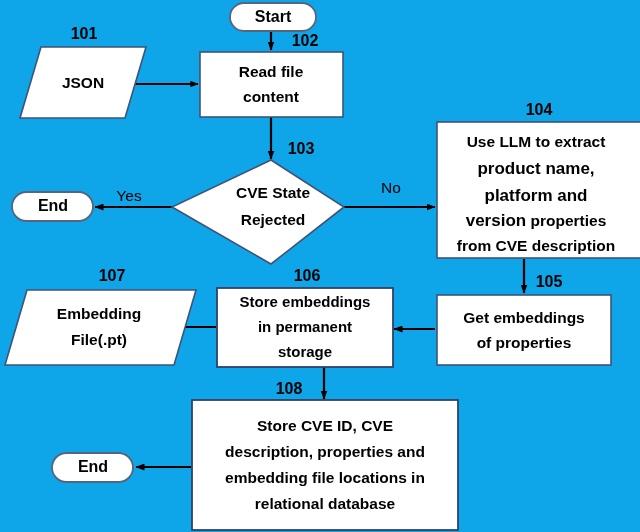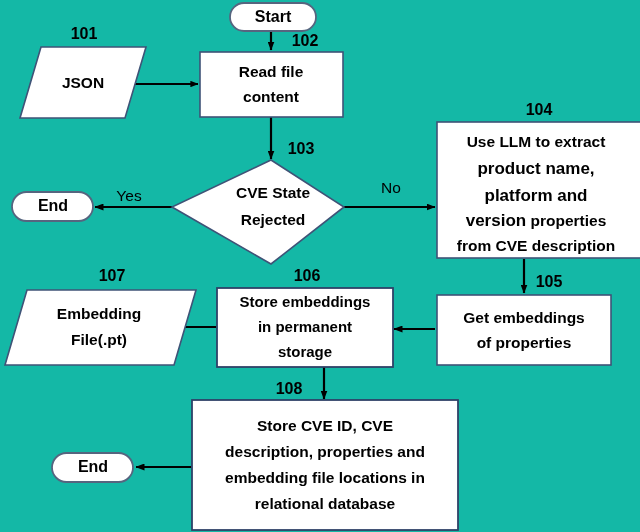--- a/index.html
+++ b/index.html
@@ -11,21 +11,21 @@
   body {
     width: 640px;
     height: 532px;
     font-family: "Liberation Sans", sans-serif;
     overflow: hidden;
   }
   #flowchart-root {
     position: relative;
     width: 640px;
     height: 532px;
-    background: #14b8a6;
+    background: #0ea5e9;
   }
   svg#diagram {
     position: absolute;
     top: 0;
     left: 0;
     width: 640px;
     height: 532px;
   }
   .shape-outline {
     fill: #ffffff;

